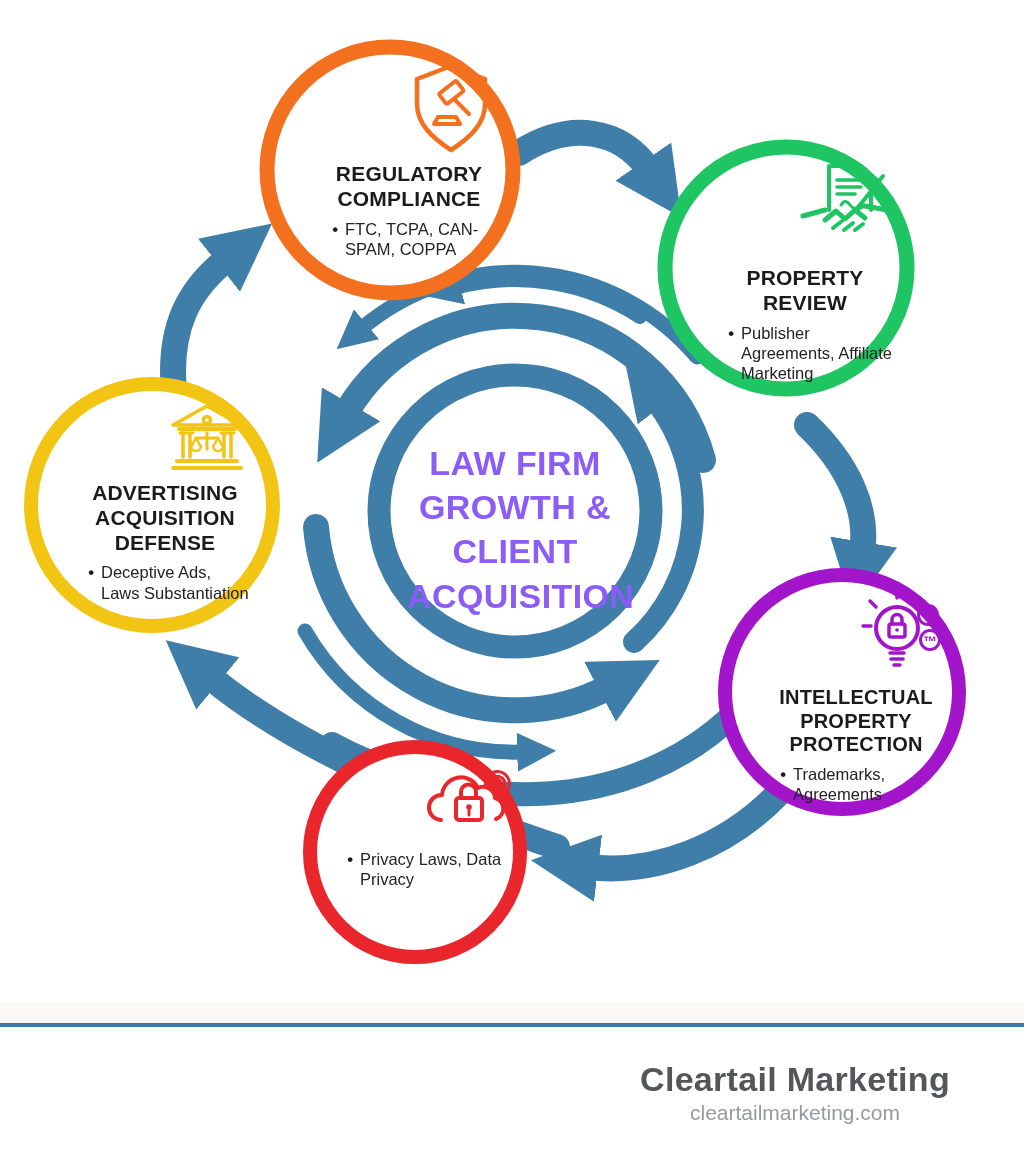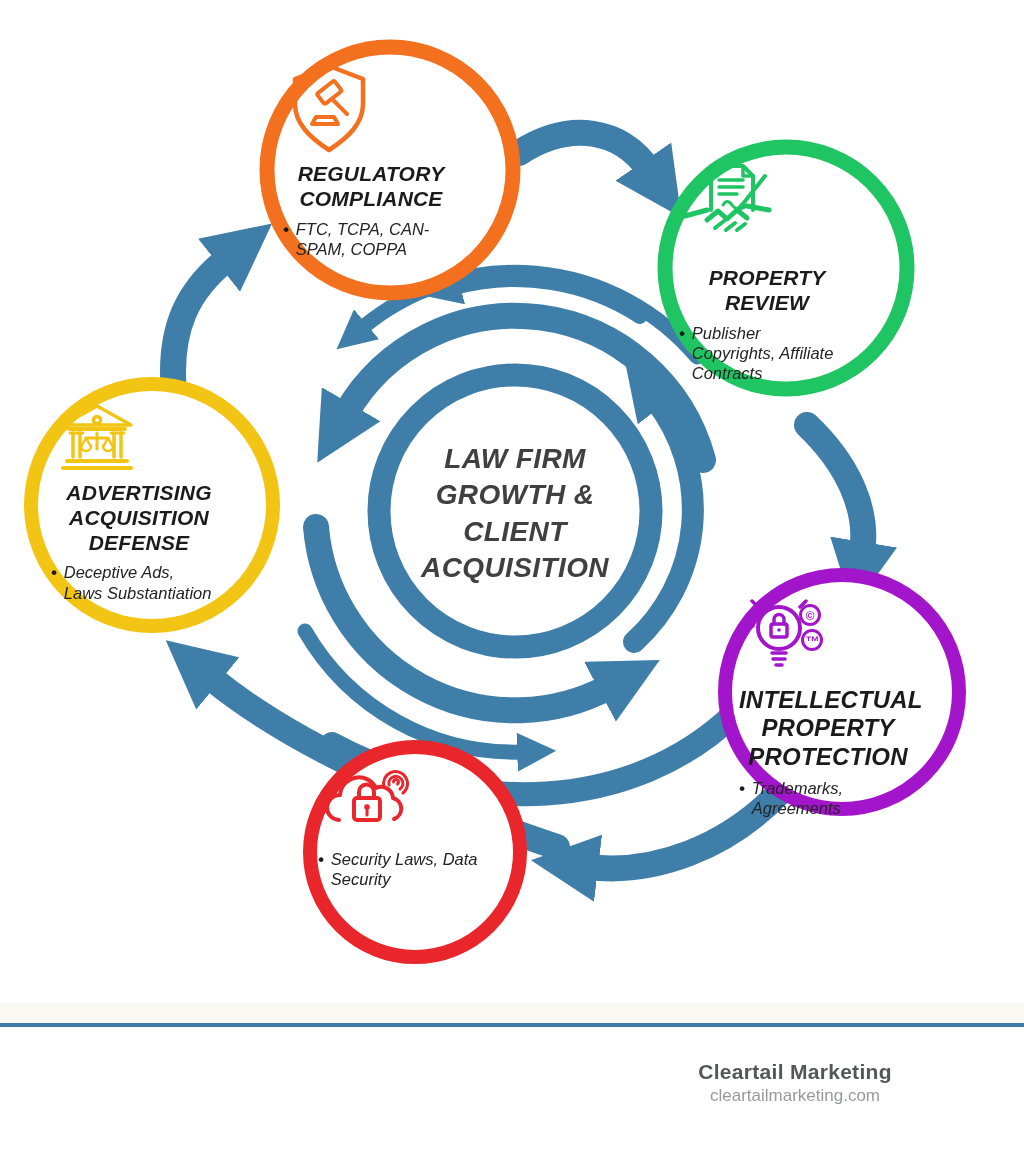--- a/index.html
+++ b/index.html
@@ -3,54 +3,53 @@
 <meta charset="utf-8">
 <style>
   html,body{margin:0;padding:0;}
   body{
     width:1024px;height:1154px;position:relative;overflow:hidden;
     background:#ffffff;font-family:"Liberation Sans",sans-serif;
   }
   .stage{position:absolute;inset:0;}
   svg.bg{position:absolute;left:0;top:0;display:block;}
   .node{
-    position:absolute;display:flex;flex-direction:column;align-items:flex-start;
+    position:absolute;display:flex;flex-direction:column;align-items:flex-end;
     text-align:center;
-    font-style:italic;
   }
   .node .icon{margin-bottom:6px;flex:0 0 auto;}
   .node-title{
     font-weight:bold;color:#1b1b1b;font-size:21px;line-height:1.18;
     max-width:176px;letter-spacing:.2px;
   }
-  .node-ip .node-title{font-size:24px;max-width:178px;}
+  .node-ip .node-title{font-size:20px;max-width:178px;}
   .node-bullet{
     display:flex;gap:7px;margin-top:7px;font-size:16.5px;color:#232323;
     line-height:1.24;text-align:left;justify-content:center;
   }
   .bullet-dot{font-weight:bold;color:#1b1b1b;}
   .bullet-text{max-width:152px;}
   .node-center{justify-content:flex-start;}
   .node-center .node-title{
-    font-size:28px;line-height:1.3;max-width:216px;color:#404040;letter-spacing:.4px;
+    font-size:34px;line-height:1.3;max-width:216px;color:#8b5cf6;letter-spacing:.4px;
   }
   .texture-strip{
     position:absolute;left:0;top:1003px;width:1024px;height:20px;
     background:#f5f1e8;opacity:.5;
   }
   .footer-divider{
     position:absolute;left:0;top:1023px;width:1024px;height:4px;
     background:#3d7ba6;
   }
   .brand-block{
     position:absolute;left:795px;top:1060px;transform:translateX(-50%);
     text-align:center;white-space:nowrap;
   }
-  .brand-name{font-size:21px;font-weight:bold;color:#55565a;letter-spacing:.3px;}
-  .brand-site{font-size:17px;color:#98999b;margin-top:2px;}
+  .brand-name{font-size:34px;font-weight:bold;color:#55565a;letter-spacing:.3px;}
+  .brand-site{font-size:21px;color:#98999b;margin-top:2px;}
 </style>
 </head>
 <body>
 
 <div class="stage">
 
   <svg class="bg" width="1024" height="1154" viewBox="0 0 1024 1154">
     <defs>
       <marker id="ah" viewBox="0 0 4 4" markerWidth="2.6" markerHeight="2.6" refX="0.6" refY="2" orient="auto" markerUnits="strokeWidth">
         <path d="M0 0 L4 2 L0 4 z" fill="#3e7ea9"></path>
@@ -113,21 +112,21 @@
       <path d="M44 45 q4 -7 9 0 t9 0" stroke-width="3"></path>
       <path d="M86 16 L63 45"></path>
       <path d="M60 50 l3 -6 4 3 z" fill="#1fc463" stroke-width="2"></path>
       <path d="M6 56 L28 50 M90 50 L68 46" stroke-width="5"></path>
       <path d="M28 60 l11 -9 9 8 10 -9 10 8" stroke-width="5"></path>
       <path d="M36 68 l9 -7 M47 70 l9 -7 M58 70 l8 -6" stroke-width="4"></path>
     </svg>
     <div class="node-title">PROPERTY REVIEW</div>
     <div class="node-bullet">
       <span class="bullet-dot">•</span>
-      <span class="bullet-text">Publisher Copyrights, Affiliate Contracts</span>
+      <span class="bullet-text">Publisher Agreements, Affiliate Marketing</span>
     </div>
   </div>
 
   <div class="node node-ip" style="left:739px;top:588px;width:206px;">
     <svg class="icon" width="88" height="92" viewBox="0 0 88 92" fill="none" stroke="#a315cb" stroke-width="3.5" stroke-linecap="round" stroke-linejoin="round">
       <path d="M40 10 V3 M14 38 H6 M19 19 l-6 -6 M61 19 l6 -6"></path>
       <circle cx="40" cy="40" r="21" stroke-width="4"></circle>
       <path d="M33 65 h14 M34 71 h12 M37 77 h6"></path>
       <rect x="32" y="36" width="16" height="13" rx="2"></rect>
       <path d="M35 36 v-4.5 a5 5 0 0 1 10 0 V36"></path>
@@ -150,21 +149,21 @@
       <rect x="36" y="38" width="26" height="22" rx="3" fill="#ffffff"></rect>
       <path d="M41 38 v-6 a7.5 7.5 0 0 1 15 0 v6"></path>
       <circle cx="49" cy="47" r="2.8" fill="#e9262b" stroke="none"></circle>
       <path d="M49 50 v5" stroke-width="3"></path>
       <path d="M66 27 a12 12 0 1 1 19 6" stroke-width="3"></path>
       <path d="M71 25 a7 7 0 1 1 11 4" stroke-width="3"></path>
       <path d="M75.5 22 a2.5 2.5 0 1 1 4 2" stroke-width="3"></path>
     </svg>
     <div class="node-bullet">
       <span class="bullet-dot">•</span>
-      <span class="bullet-text">Security Laws, Data Security</span>
+      <span class="bullet-text">Privacy Laws, Data Privacy</span>
     </div>
   </div>
 
   <div class="node" style="left:51px;top:395px;width:202px;">
     <svg class="icon" width="92" height="80" viewBox="0 0 92 80" fill="none" stroke="#f2c413" stroke-width="3.5" stroke-linecap="round" stroke-linejoin="round">
       <path d="M12 30 L46 11 L80 30 Z"></path>
       <circle cx="46" cy="25" r="3.6"></circle>
       <path d="M18 34 h56" stroke-width="4"></path>
       <path d="M22 38 v24 M29 38 v24 M63 38 v24 M70 38 v24"></path>
       <path d="M19 38 h13 M60 38 h13" stroke-width="3"></path>

